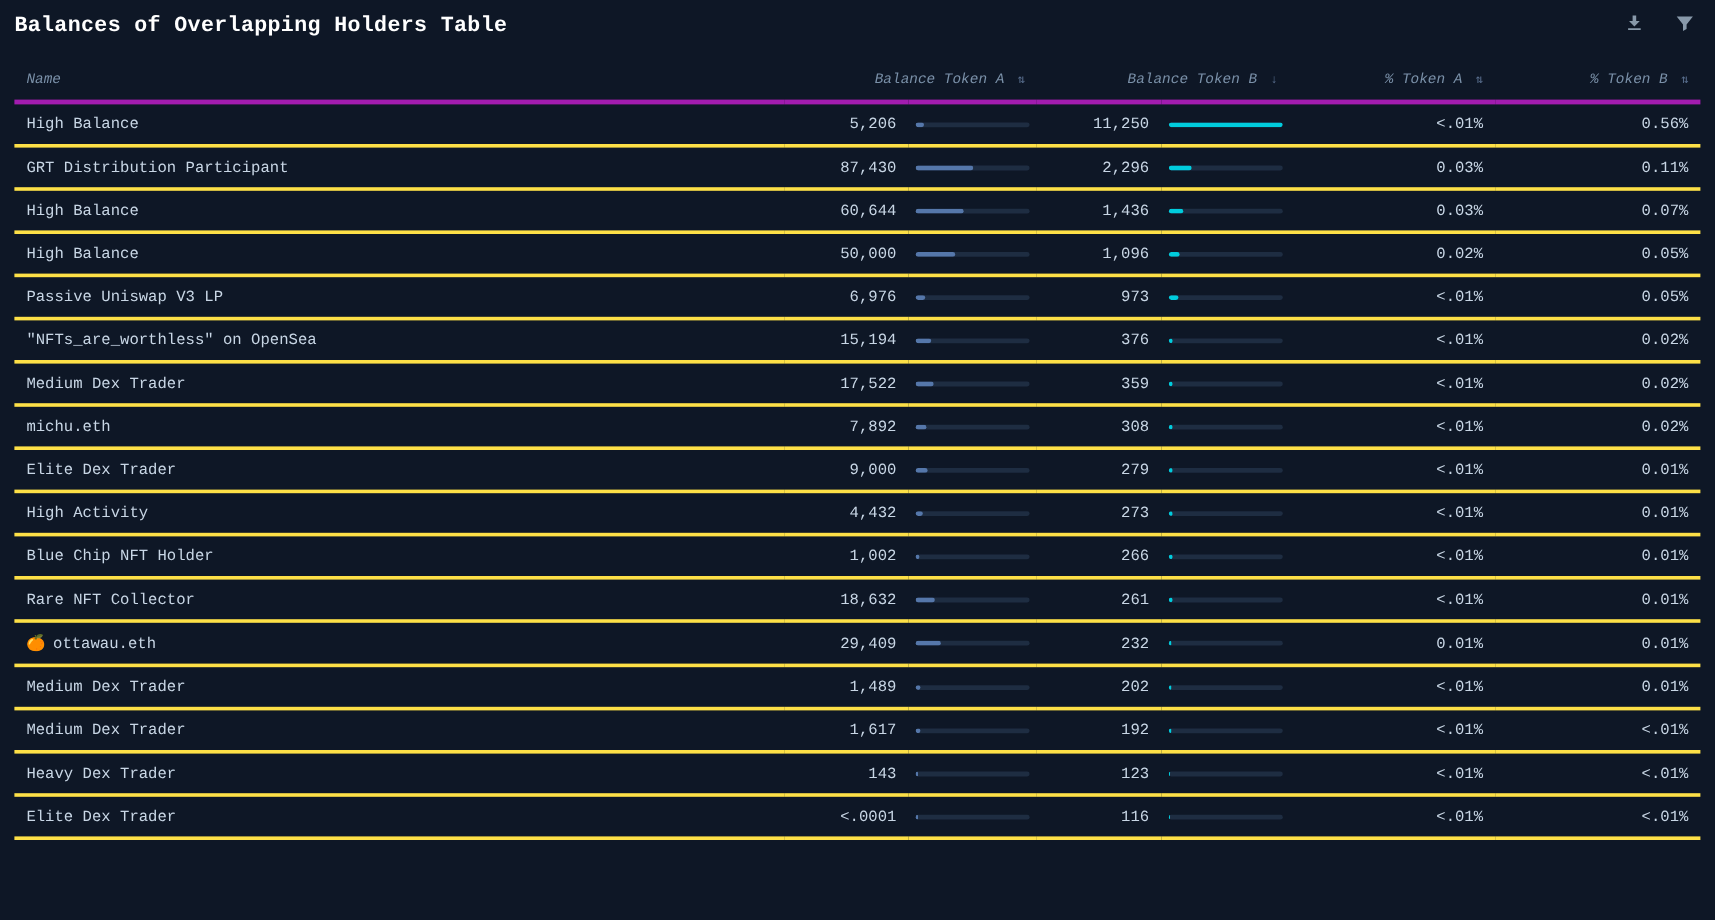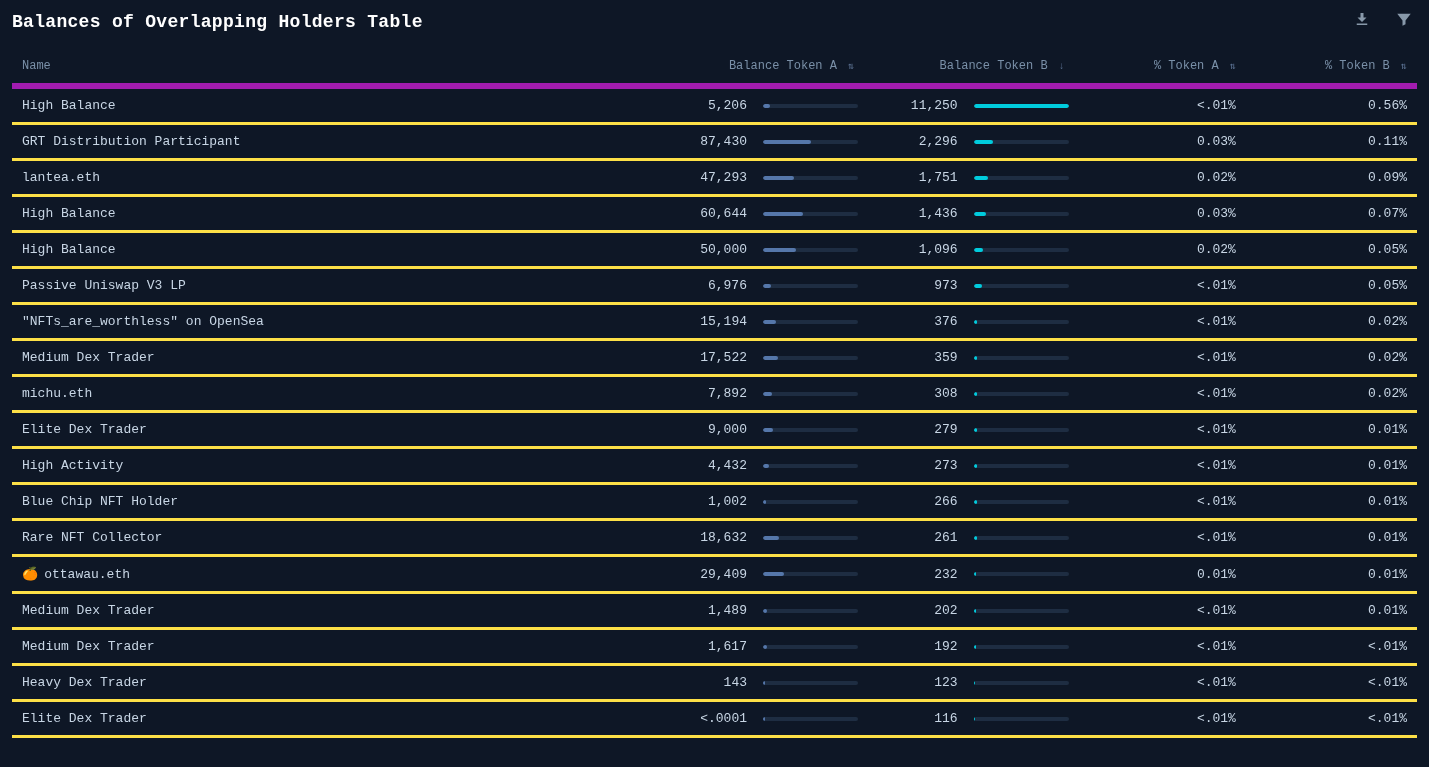--- a/index.html
+++ b/index.html
@@ -37,21 +37,22 @@
       font-size: 18px;
       background: none;
       border: none;
       padding: 2px 4px;
     }
     table {
       width: 100%;
       border-collapse: collapse;
     }
     thead tr {
-      border-bottom: 6px solid #a21caf;
+      border-bottom: 4px solid #a21caf;
+      font-style: italic;
     }
     thead th {
       padding: 8px 10px 10px 10px;
       text-align: left;
       color: #7a90a8;
       font-weight: 400;
       font-size: 12px;
       white-space: nowrap;
     }
     thead th.right { text-align: right; }
@@ -178,37 +179,20 @@
           <td class="value-cell">2,296</td>
           <td class="bar-cell">
             <div class="bar-bg">
               <div class="bar-fill token-b" style="width:20%"></div>
             </div>
           </td>
           <td class="pct-cell">0.03%</td>
           <td class="pct-cell">0.11%</td>
         </tr>
         <tr>
-          <td class="name-cell">lantea.eth</td>
-          <td class="value-cell">47,293</td>
-          <td class="bar-cell">
-            <div class="bar-bg">
-              <div class="bar-fill token-a" style="width:33%"></div>
-            </div>
-          </td>
-          <td class="value-cell">1,751</td>
-          <td class="bar-cell">
-            <div class="bar-bg">
-              <div class="bar-fill token-b" style="width:15%"></div>
-            </div>
-          </td>
-          <td class="pct-cell">0.02%</td>
-          <td class="pct-cell">0.09%</td>
-        </tr>
-        <tr>
           <td class="name-cell">High Balance</td>
           <td class="value-cell">60,644</td>
           <td class="bar-cell">
             <div class="bar-bg">
               <div class="bar-fill token-a" style="width:42%"></div>
             </div>
           </td>
           <td class="value-cell">1,436</td>
           <td class="bar-cell">
             <div class="bar-bg">

